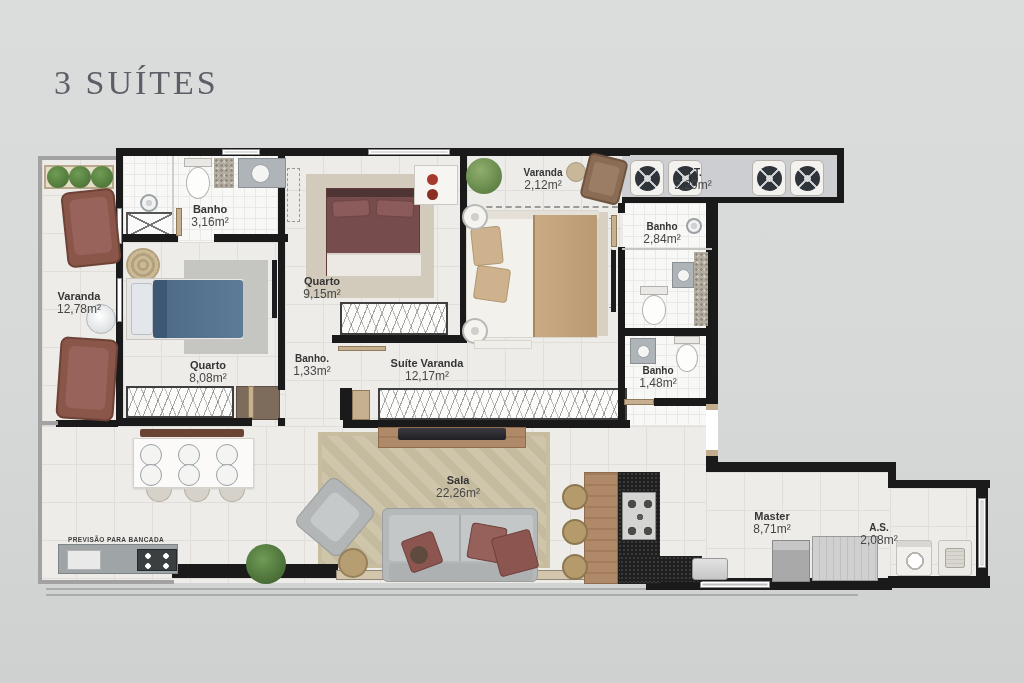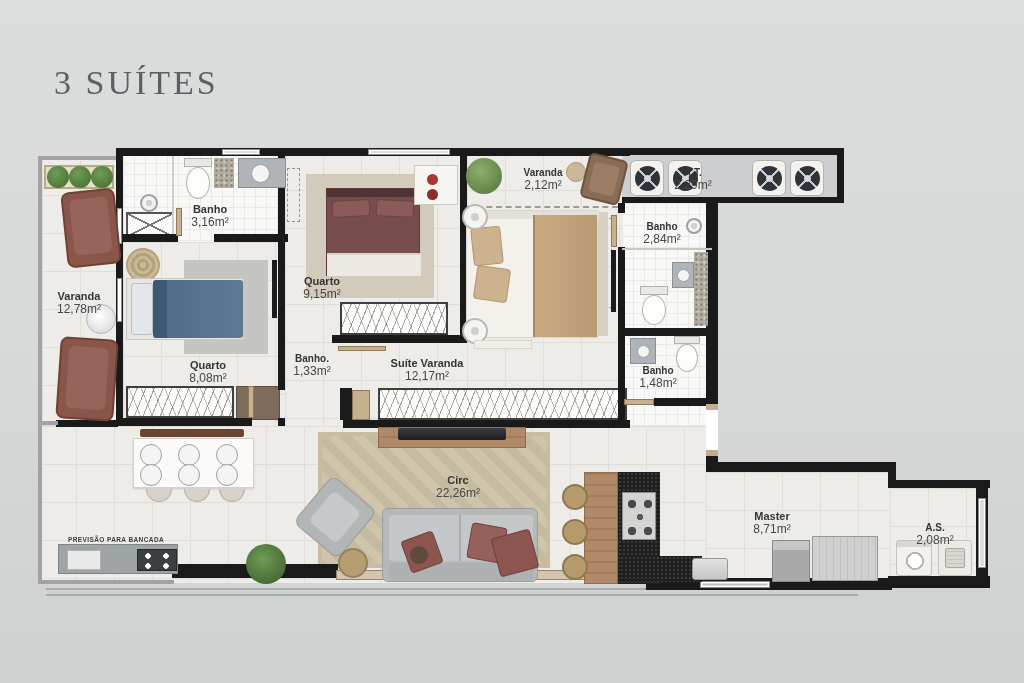--- a/index.html
+++ b/index.html
@@ -323,26 +323,26 @@
     </div>
   <div class="rlabel" style="left:662px;top:234px">
       <div class="rname sm">Banho</div>
       <div class="rarea">2,84m²</div>
     </div>
   <div class="rlabel" style="left:658px;top:378px">
       <div class="rname sm">Banho</div>
       <div class="rarea">1,48m²</div>
     </div>
   <div class="rlabel" style="left:458px;top:487px">
-      <div class="rname">Circ</div>
+      <div class="rname">Sala</div>
       <div class="rarea">22,26m²</div>
     </div>
   <div class="rlabel" style="left:772px;top:523px">
       <div class="rname">Master</div>
       <div class="rarea">8,71m²</div>
     </div>
-  <div class="rlabel" style="left:935px;top:535px">
+  <div class="rlabel" style="left:879px;top:535px">
       <div class="rname sm">A.S.</div>
       <div class="rarea">2,08m²</div>
     </div>
   <div class="note" style="left:116px;top:539px">PREVISÃO PARA BANCADA</div>
 
 </div>
 
 </body></html>

